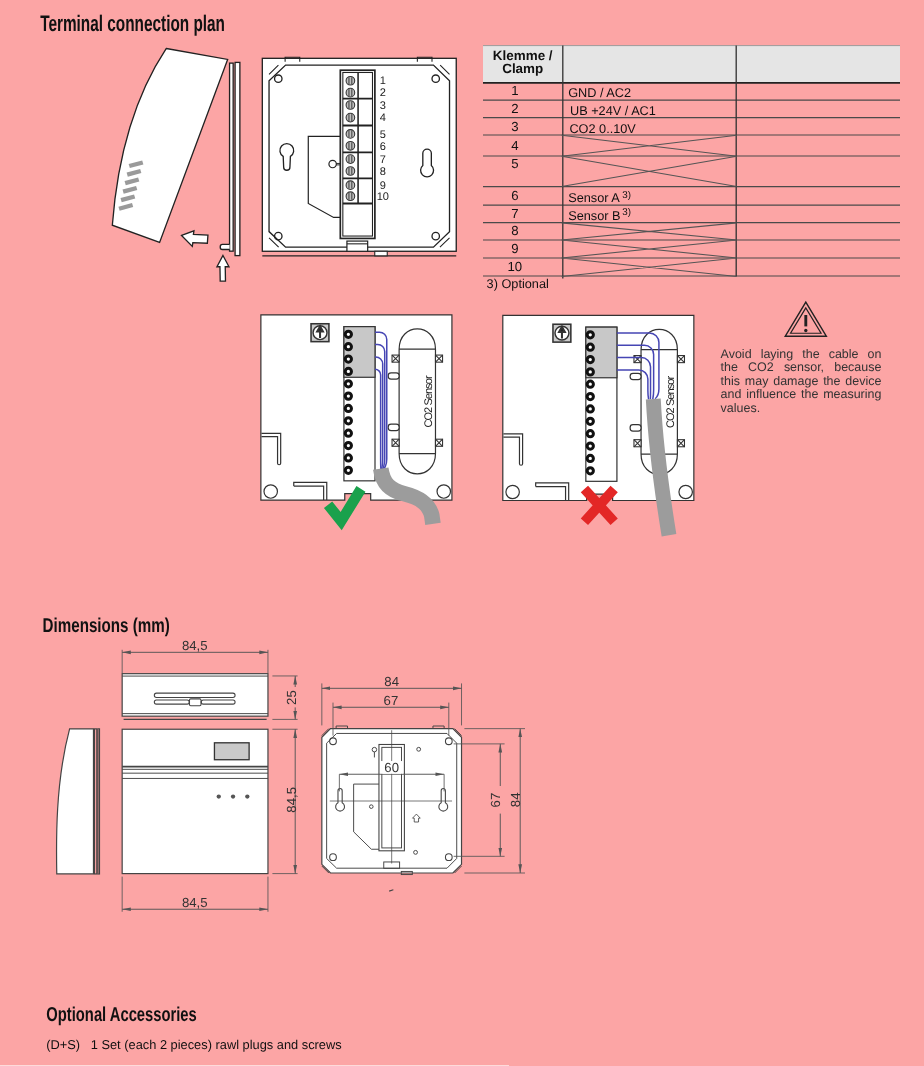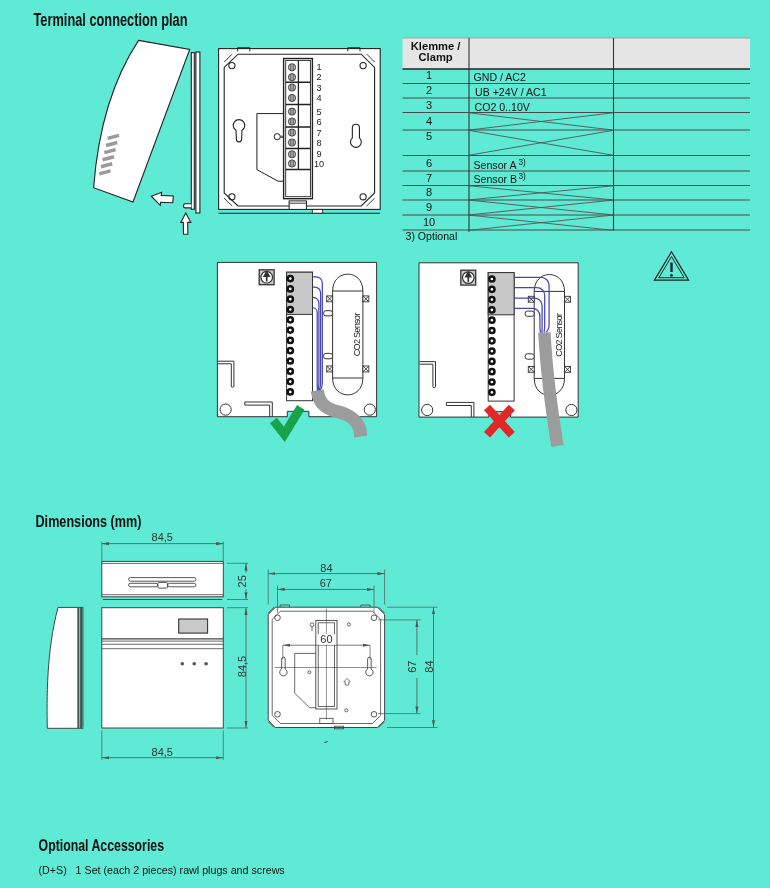--- a/index.html
+++ b/index.html
@@ -1,16 +1,16 @@
 <!DOCTYPE html>
 <html><head>
 <meta charset="utf-8">
 <style>
 html,body{margin:0;padding:0;background:#fff;}
-#page{position:relative;width:770px;height:888px;font-family:"Liberation Sans",sans-serif;overflow:hidden;background:#5eead4;}
+#page{position:relative;width:770px;height:888px;font-family:"Liberation Sans",sans-serif;overflow:hidden;background:#fca5a5;}
 #page svg{position:absolute;left:0;top:0;}
 .par{position:absolute;left:600.5px;top:289.6px;width:134px;font-size:10.4px;line-height:11.45px;color:#333;}
 .par .jl{text-align:justify;text-align-last:justify;}
 </style>
 </head>
 <body>
 <div id="page">
 <svg width="770" height="888" viewBox="0 0 770 888" fill="none">
 <defs>
 <marker id="arr" markerUnits="userSpaceOnUse" markerWidth="7.2" markerHeight="4" viewBox="0 0 7.2 4" refX="7.2" refY="2" orient="auto-start-reverse">
@@ -386,13 +386,20 @@
 <path d="M387,607.2 H437.5 M387,727.5 H437.5" stroke-width="0.7"></path>
 <path d="M433.5,607.2 V727.5" marker-start="url(#arr)" marker-end="url(#arr)"></path>
 <text transform="translate(433.2,666.5) rotate(-90)" font-size="11" fill="#333" stroke="none" text-anchor="middle" font-family="Liberation Sans, sans-serif">84</text>
 </g>
 
 <text x="38.6" y="850.9" font-size="16.8" font-weight="bold" fill="#111" textLength="125.4" lengthAdjust="spacingAndGlyphs" font-family="Liberation Sans, sans-serif">Optional Accessories</text>
 
 <text x="38.5" y="874.3" font-size="10.7" fill="#111" font-family="Liberation Sans, sans-serif">(D+S)&nbsp;&nbsp;&nbsp;1 Set (each 2 pieces) rawl plugs and screws</text>
 </svg>
 
+<div class="par">
+      <div class="jl">Avoid laying the cable on</div>
+      <div class="jl">the CO2 sensor, because</div>
+      <div class="jl">this may damage the device</div>
+      <div class="jl">and influence the measuring</div>
+      <div>values.</div>
+    </div>
 </div>
 
 </body></html>

